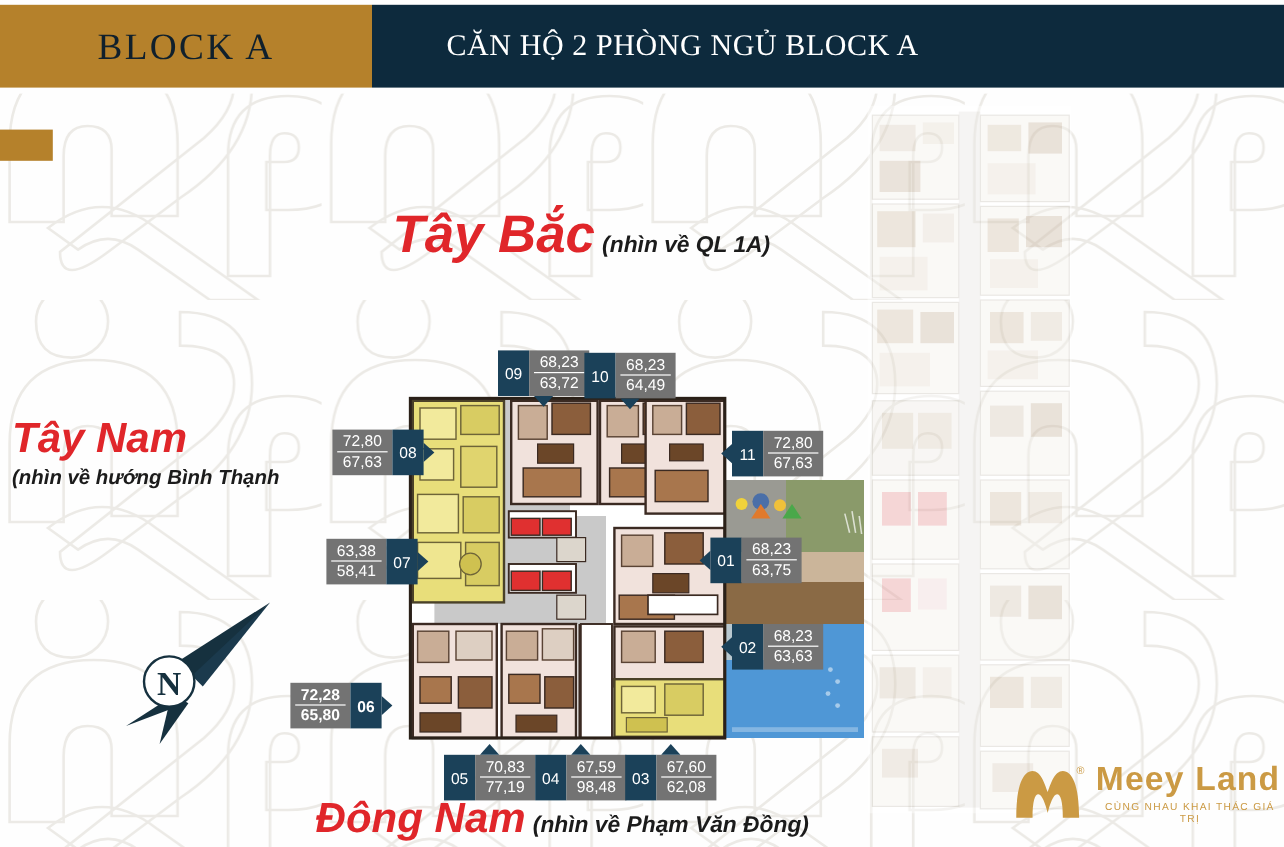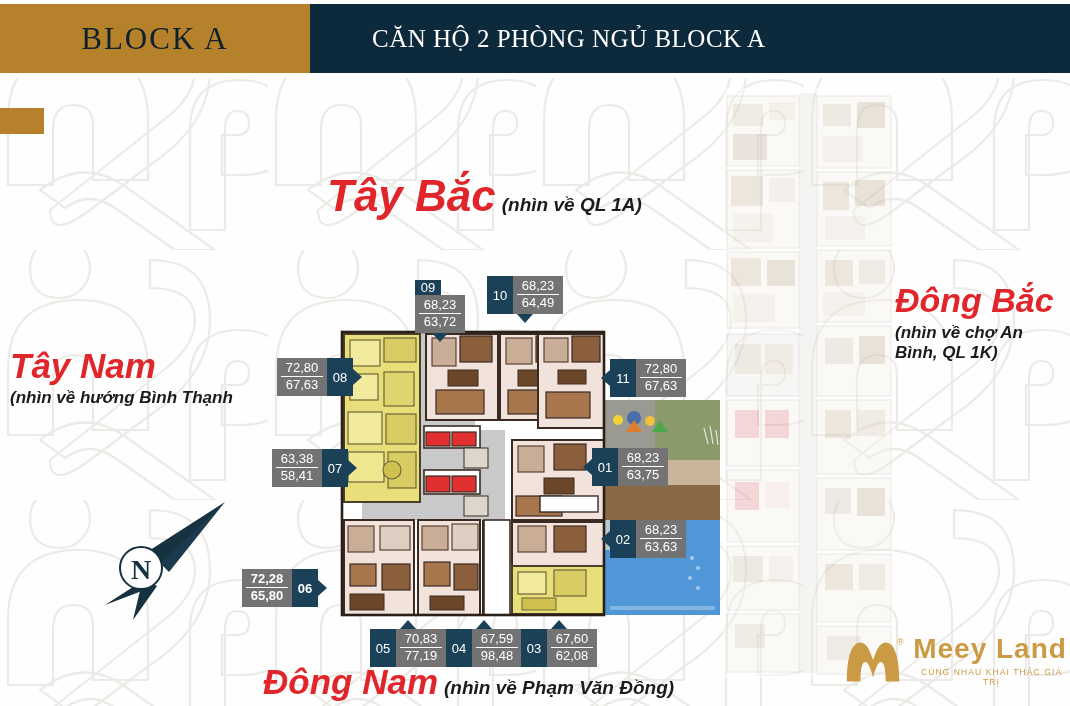--- a/index.html
+++ b/index.html
@@ -322,24 +322,20 @@
 
   <div class="dir" id="dir-taybac">
     <span class="dir-main">Tây Bắc</span><span class="dir-sub">(nhìn về QL 1A)</span>
   </div>
 
   <div class="dir" id="dir-taynam">
     <div class="dir-main">Tây Nam</div>
     <div class="dir-sub">(nhìn về hướng Bình Thạnh</div>
   </div>
 
-  <div class="dir" id="dir-dongbac">
-    <div class="dir-main">Đông Bắc</div>
-    <div class="dir-sub" style="max-width:160px;">(nhìn về chợ An Bình, QL 1K)</div>
-  </div>
 
   <div class="dir" id="dir-dongnam">
     <span class="dir-main">Đông Nam</span><span class="dir-sub">(nhìn về Phạm Văn Đồng)</span>
   </div>
 
   <svg class="compass" width="150" height="130" viewBox="0 0 150 130">
     <polygon points="140,2 72,60 84,72" fill="#1b3a4d"></polygon>
     <polygon points="140,2 62,52 74,64" fill="#16313f"></polygon>
     <polygon points="20,105 62,78 70,86" fill="#16313f"></polygon>
     <polygon points="48,120 58,78 72,86" fill="#16313f"></polygon>
@@ -465,30 +461,30 @@
       <rect x="130" y="276" width="34" height="14" fill="#6b4628" stroke="#3b2a22" stroke-width="1"></rect>
 
       <rect x="184" y="200" width="26" height="95" fill="#ffffff" stroke="#3b2a22" stroke-width="1.6"></rect>
 
       <rect x="182" y="200" width="2" height="95" fill="#3b2a22"></rect>
     </g>
 
     <rect x="42" y="12" width="262" height="283" fill="none" stroke="#2a2018" stroke-width="2.6"></rect>
   </svg>
 
-  <div class="tag" style="top:280px; left:415px;flex-direction:column;">
+  <div class="tag" style="top:292px; left:415px;">
     <div class="tag-code">09</div>
     <div class="tag-areas">
       <span class="top">68,23</span>
       <span>63,72</span>
     </div>
     <div class="arrow arrow-down"></div>
   </div>
 
-  <div class="tag" style="top:276px; left:487px;justify-content:flex-end;">
+  <div class="tag" style="top:294px; left:487px;justify-content:flex-end;">
     <div class="tag-code">10</div>
     <div class="tag-areas">
       <span class="top">68,23</span>
       <span>64,49</span>
     </div>
     <div class="arrow arrow-down"></div>
   </div>
 
   <div class="tag" style="top:358px; left:277px;">
     <div class="tag-areas">

